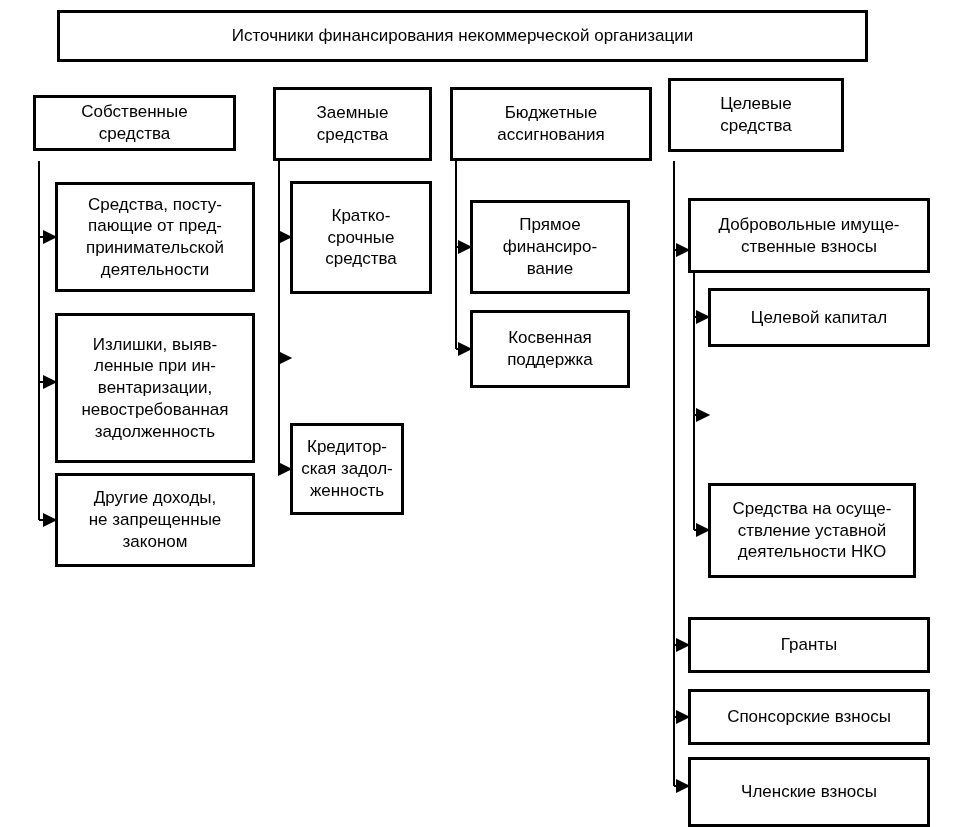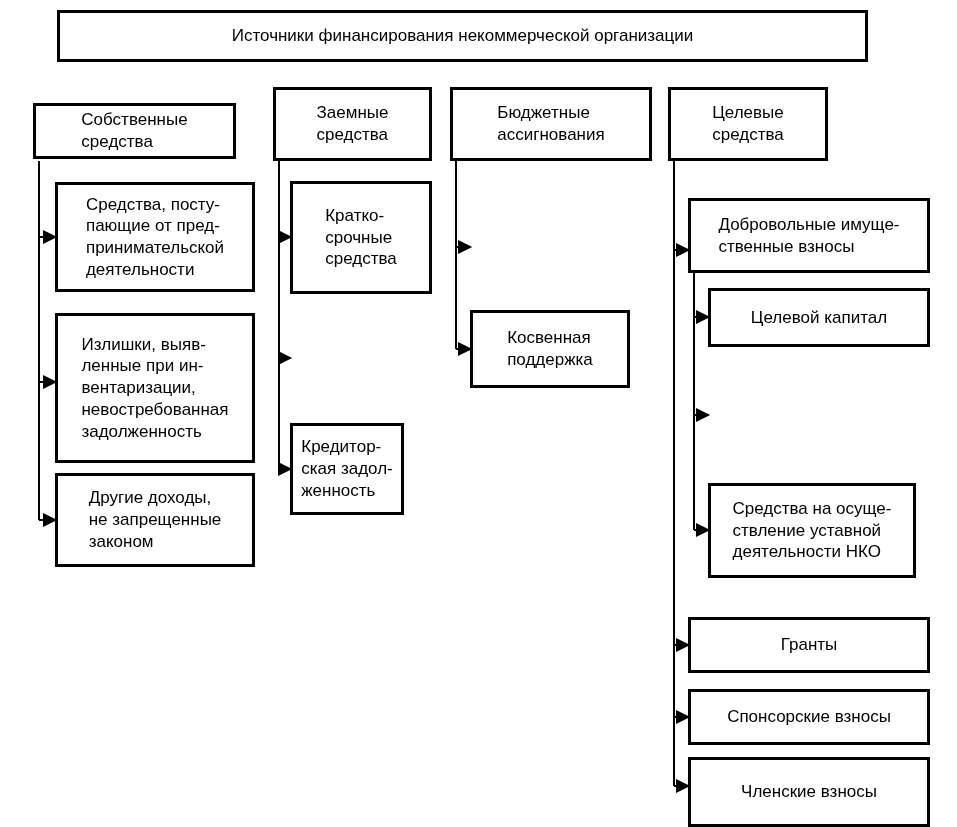--- a/index.html
+++ b/index.html
@@ -23,20 +23,21 @@
     height: 827px;
   }
   .box {
     position: absolute;
     box-sizing: border-box;
     border: 3px solid #000000;
     background: #ffffff;
     display: flex;
     align-items: center;
     justify-content: center;
+    text-align: center;
     white-space: pre-line;
     font-size: 17px;
     line-height: 1.28;
     color: #000000;
   }
 </style>
 </head>
 <body>
 
 <div class="canvas">
@@ -81,27 +82,27 @@
       <polygon points="697,311.5 697,322.5 708,317"></polygon>
       <line x1="694" y1="415" x2="699" y2="415"></line>
       <polygon points="697,409.5 697,420.5 708,415"></polygon>
       <line x1="694" y1="530" x2="699" y2="530"></line>
       <polygon points="697,524.5 697,535.5 708,530"></polygon>
     </g>
   </svg>
 
   <div class="box" style="left:57px; top:10px; width:811px; height:52px">Источники финансирования некоммерческой организации</div>
 
-  <div class="box" style="left:33px; top:103px; width:203px; height:56px">Собственные
+  <div class="box" style="left:33px; top:95px; width:203px; height:56px">Собственные
 средства</div>
   <div class="box" style="left:273px; top:87px; width:159px; height:74px">Заемные
 средства</div>
   <div class="box" style="left:450px; top:87px; width:202px; height:74px">Бюджетные
 ассигнования</div>
-  <div class="box" style="left:668px; top:87px; width:160px; height:74px">Целевые
+  <div class="box" style="left:668px; top:78px; width:176px; height:74px">Целевые
 средства</div>
 
   <div class="box" style="left:55px; top:182px; width:200px; height:110px">Средства, посту-
 пающие от пред-
 принимательской
 деятельности</div>
   <div class="box" style="left:55px; top:313px; width:200px; height:150px">Излишки, выяв-
 ленные при ин-
 вентаризации,
 невостребованная
@@ -110,20 +111,23 @@
 не запрещенные
 законом</div>
 
   <div class="box" style="left:290px; top:181px; width:142px; height:113px">Кратко-
 срочные
 средства</div>
   <div class="box" style="left:290px; top:423px; width:114px; height:92px">Кредитор-
 ская задол-
 женность</div>
 
+  <div class="box" style="left:470px; top:200px; width:160px; height:94px">Прямое
+финансиро-
+вание</div>
   <div class="box" style="left:470px; top:310px; width:160px; height:78px">Косвенная
 поддержка</div>
 
   <div class="box" style="left:688px; top:198px; width:242px; height:75px">Добровольные имуще-
 ственные взносы</div>
   <div class="box" style="left:708px; top:288px; width:222px; height:59px">Целевой капитал</div>
   <div class="box" style="left:708px; top:483px; width:208px; height:95px">Средства на осуще-
 ствление уставной
 деятельности НКО</div>
   <div class="box" style="left:688px; top:617px; width:242px; height:56px">Гранты</div>

